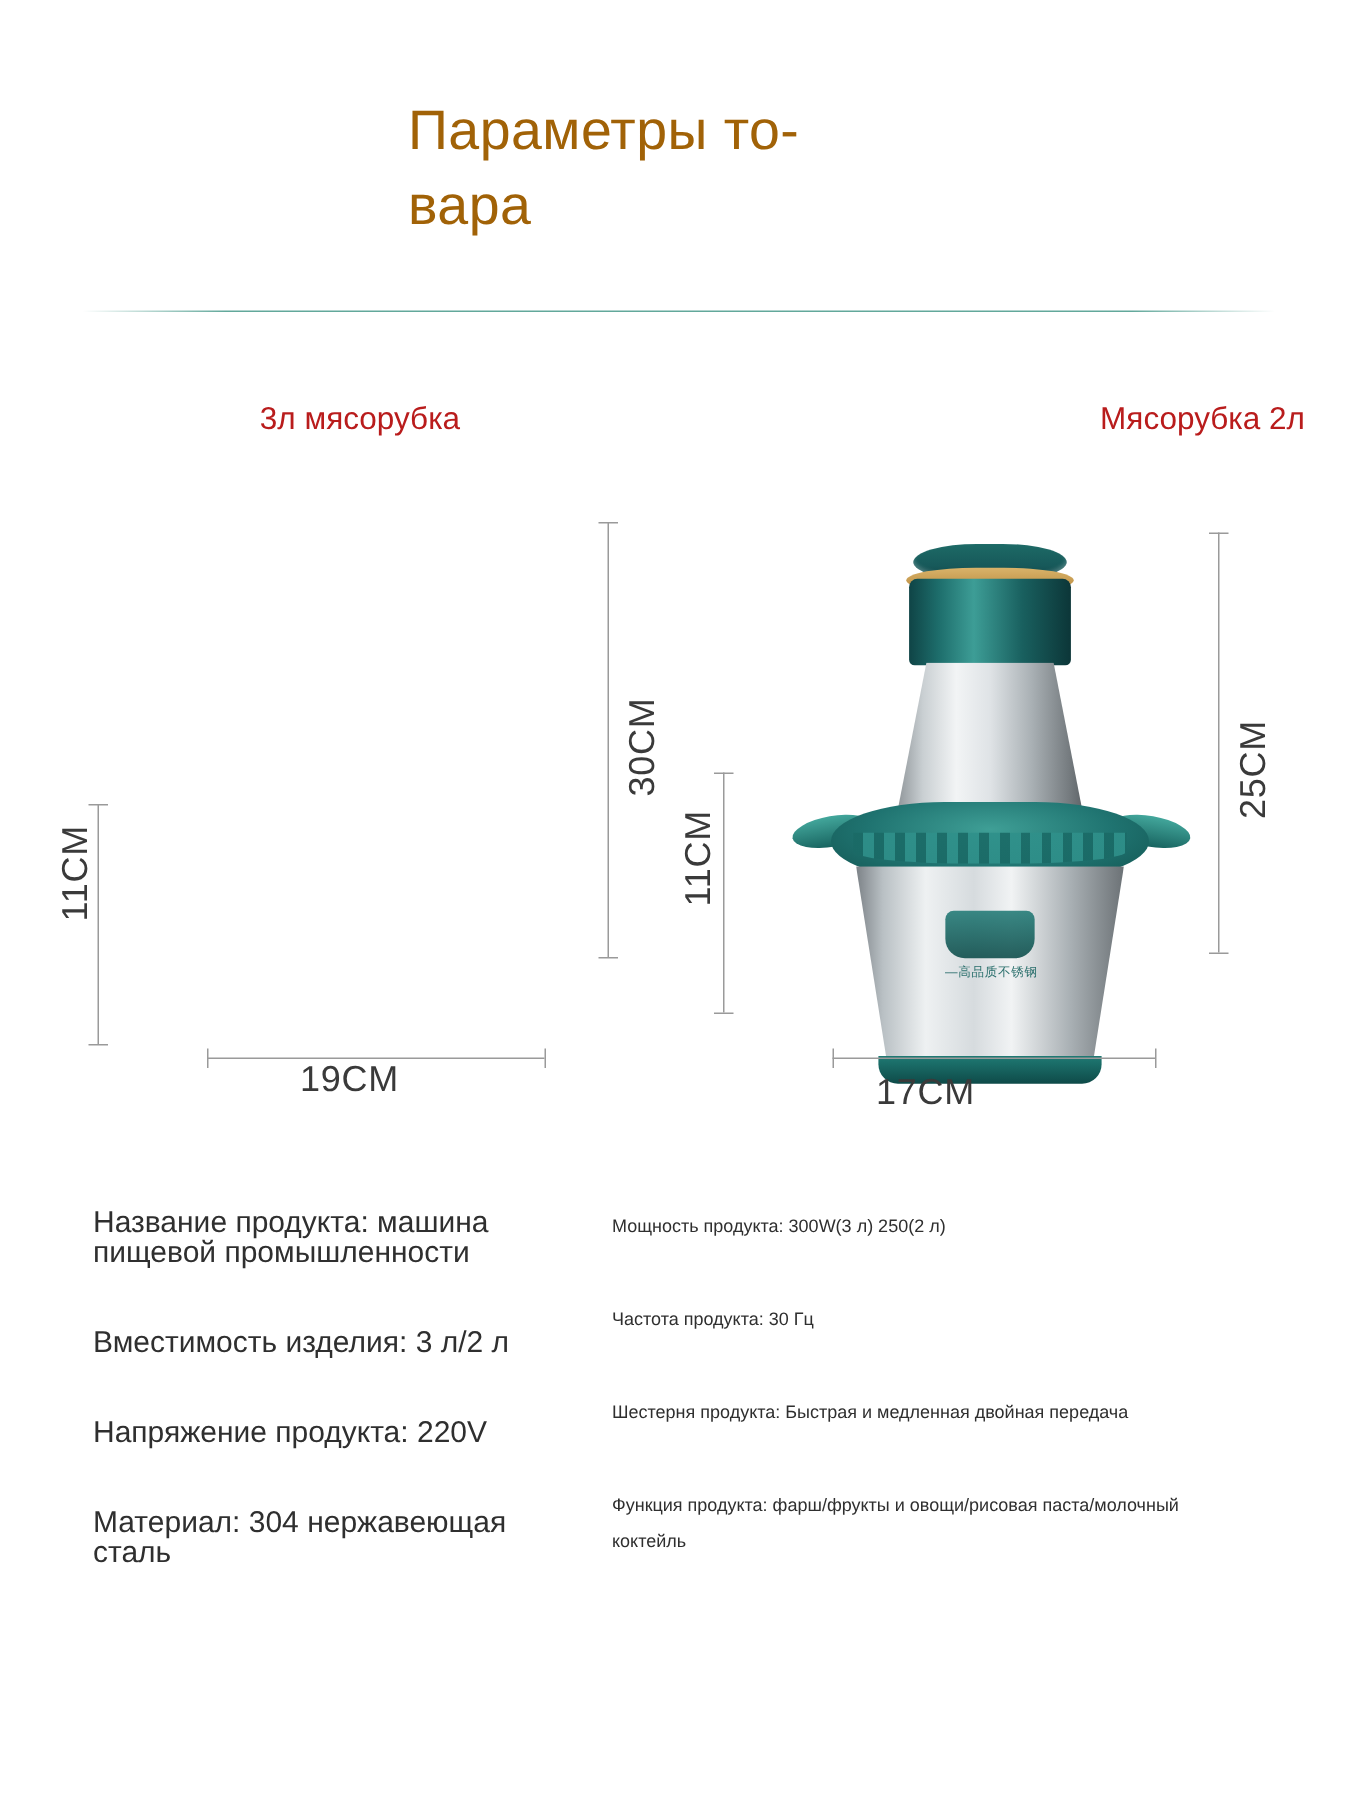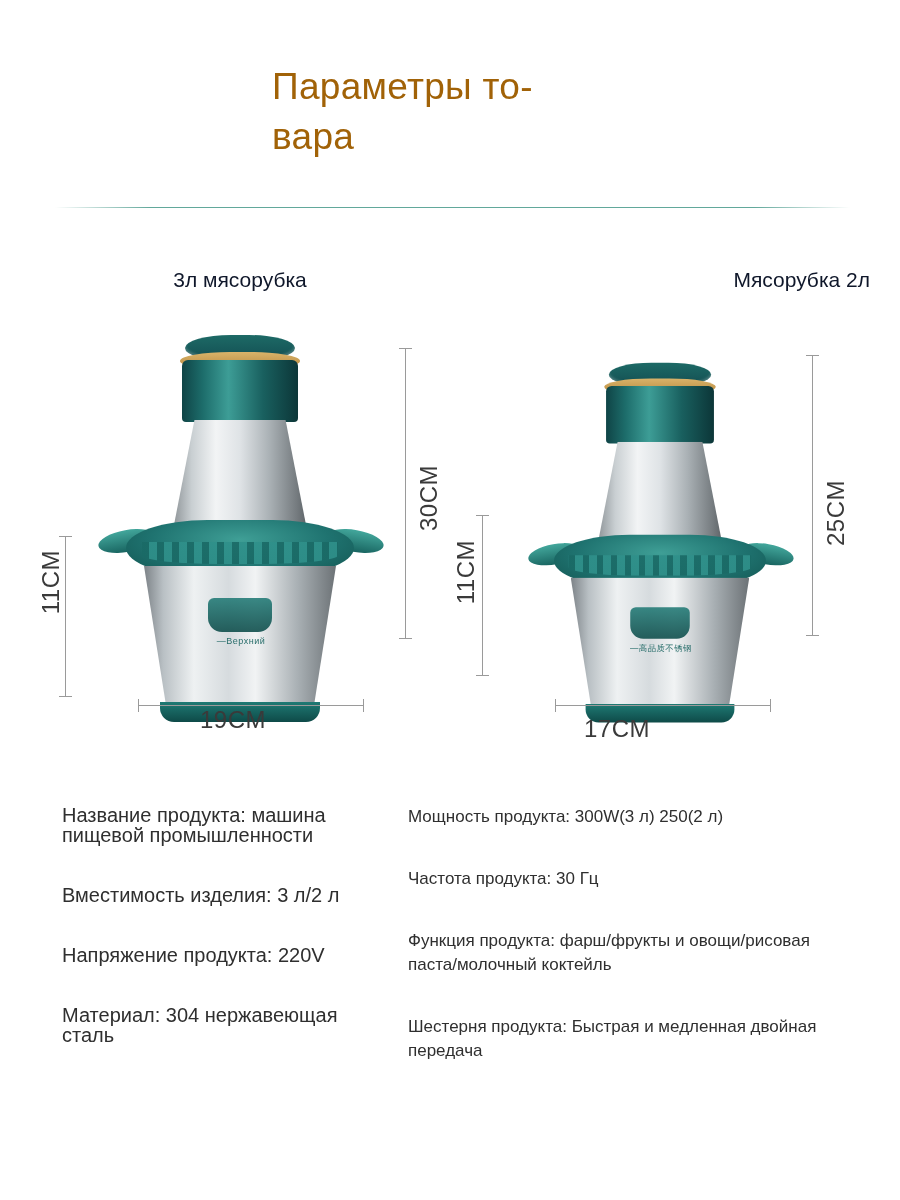--- a/index.html
+++ b/index.html
@@ -63,21 +63,21 @@
   }
   .prod-col.left { left: 30px; }
   .prod-col.right { left: 450px; }
 
   .prod-label {
     position: absolute;
     top: 18px;
     width: 420px;
     text-align: center;
     font-size: 21px;
-    color: #0f172a;
+    color: #b91c1c;
   }
   .prod-col.left .prod-label { text-align: center; padding-right: 60px; }
   .prod-col.right .prod-label { text-align: right; padding-right: 46px; }
 
   
   .appliance {
     position: absolute;
     top: 80px;
     left: 60px;
     width: 300px;
@@ -239,55 +239,41 @@
   }
   .spec-col.left { left: 62px; width: 320px; }
   .spec-col.right { left: 408px; width: 430px; }
   .spec-item {
     font-size: 20px;
     line-height: 20px;
     color: #2f2f2f;
     margin-bottom: 40px;
   }
   .spec-col.right .spec-item {
-    font-size: 17px;
+    font-size: 12px;
     line-height: 24px;
     margin-bottom: 38px;
   }
 </style>
 </head>
 <body>
 
 <div class="page">
 
   <div class="title-block">
     <div class="title-text" style="white-space: pre-line;">Параметры то-
 вара</div>
   </div>
   <div class="title-rule"></div>
 
   <div class="products">
 
     <div class="prod-col left">
       <div class="prod-label">3л мясорубка</div>
 
-      <div class="appliance">
-        <div class="cap"></div>
-        <div class="cap-ring"></div>
-        <div class="motor"></div>
-        <div class="neck"></div>
-        <div class="collar-wing-l"></div>
-        <div class="collar-wing-r"></div>
-        <div class="collar"></div>
-        <div class="collar-teeth"></div>
-        <div class="bowl"></div>
-        <div class="badge"></div>
-        <div class="badge-txt">—Верхний</div>
-        <div class="bowl-base"></div>
-      </div>
     </div>
 
     <div class="dim-line-v" style="left:405px; top:98px; height:290px;"></div>
     <div class="tick-h" style="left:399px; top:98px;"></div>
     <div class="tick-h" style="left:399px; top:388px;"></div>
     <div class="dim vert" style="left:415px; top:215px;">30CM</div>
 
     <div class="dim-line-v" style="left:65px; top:286px; height:160px;"></div>
     <div class="tick-h" style="left:59px; top:286px;"></div>
     <div class="tick-h" style="left:59px; top:446px;"></div>
@@ -336,18 +322,18 @@
   <div class="specs">
     <div class="spec-col left">
       <div class="spec-item">Название продукта: машина пищевой промышленности</div>
       <div class="spec-item">Вместимость изделия: 3 л/2 л</div>
       <div class="spec-item">Напряжение продукта: 220V</div>
       <div class="spec-item">Материал: 304 нержавеющая сталь</div>
     </div>
     <div class="spec-col right">
       <div class="spec-item">Мощность продукта: 300W(3 л) 250(2 л)</div>
       <div class="spec-item">Частота продукта: 30 Гц</div>
+      <div class="spec-item">Шестерня продукта: Быстрая и медленная двойная передача</div>
       <div class="spec-item">Функция продукта: фарш/фрукты и овощи/рисовая паста/молочный коктейль</div>
-      <div class="spec-item">Шестерня продукта: Быстрая и медленная двойная передача</div>
     </div>
   </div>
 
 </div>
 
 </body></html>

